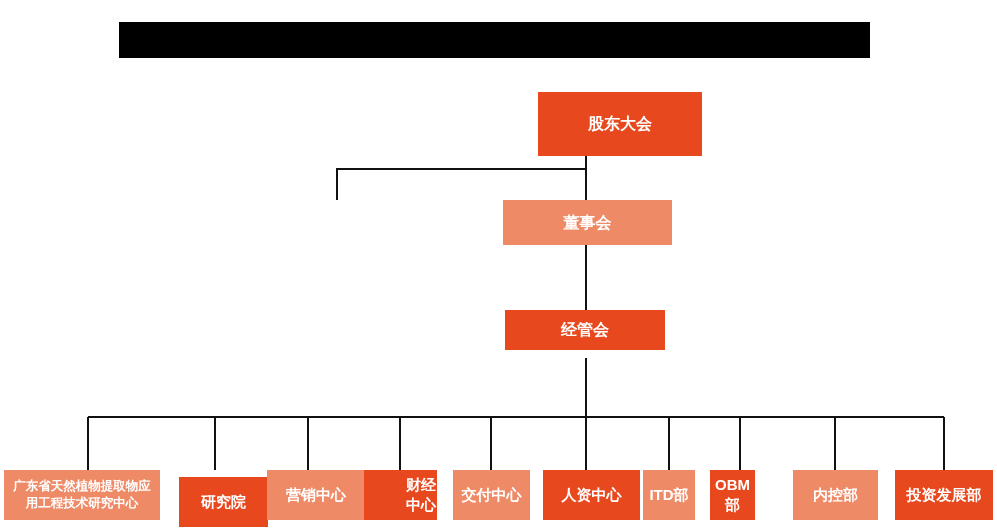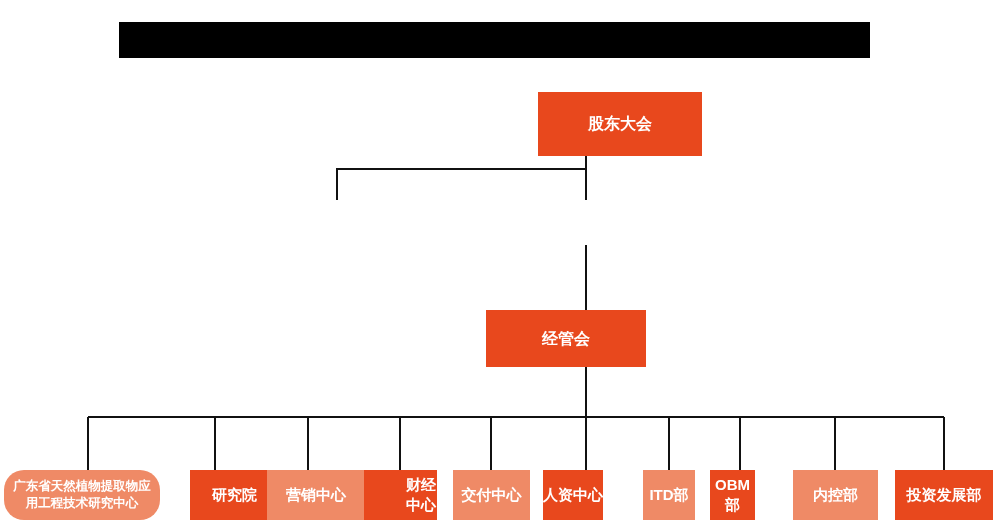--- a/index.html
+++ b/index.html
@@ -43,29 +43,29 @@
     text-align: center;
     box-sizing: border-box;
     line-height: 1.35;
   }
   .node.dark  { background: #E8481D; }
   .node.light { background: #EF8A66; }
 
   .node-root   { left: 505px; top: 92px;  width: 164px; height: 64px; font-size: 16px; margin-left: 33px; }
   .node-superv { left: 255px; top: 200px; width: 165px; height: 45px; font-size: 16px; }
   .node-board  { left: 503px; top: 200px; width: 169px; height: 45px; font-size: 16px; }
-  .node-mgmt   { left: 486px; top: 310px; width: 160px; height: 57px; font-size: 16px; }
+  .node-mgmt   { left: 505px; top: 310px; width: 160px; height: 40px; font-size: 16px; }
 
   .dept { top: 470px; height: 50px; font-size: 15px; }
-  .dept-1  { left: 4px;   width: 156px; font-size: 12.5px; padding: 0 4px; border-radius: 20px; }
-  .dept-2  { left: 190px; width: 89px; }
+  .dept-1  { left: 4px;   width: 156px; font-size: 12.5px; padding: 0 4px; }
+  .dept-2  { left: 179px; width: 89px; margin-top: 7px; }
   .dept-3  { left: 267px; width: 98px; }
   .dept-4  { left: 364px; width: 73px; padding-left: 41px; }
   .dept-5  { left: 453px; width: 77px; }
-  .dept-6  { left: 543px; width: 60px; }
+  .dept-6  { left: 543px; width: 97px; }
   .dept-7  { left: 643px; width: 52px; }
   .dept-8  { left: 710px; width: 45px; }
   .dept-9  { left: 793px; width: 85px; }
   .dept-10 { left: 895px; width: 98px; }
 </style>
 </head>
 <body>
 
 <div class="stage">
 
@@ -86,20 +86,21 @@
       <line x1="586" y1="417" x2="586" y2="470"></line>
       <line x1="669" y1="417" x2="669" y2="470"></line>
       <line x1="740" y1="417" x2="740" y2="470"></line>
       <line x1="835" y1="417" x2="835" y2="470"></line>
       <line x1="944" y1="417" x2="944" y2="470"></line>
     </g>
   </svg>
 
   <div class="node dark node-root">股东大会</div>
 
+  <div class="node light node-board">董事会</div>
 
   <div class="node dark node-mgmt">经管会</div>
 
   <div class="node light dept dept-1">广东省天然植物提取物应用工程技术研究中心</div>
   <div class="node dark dept dept-2">研究院</div>
   <div class="node light dept dept-3">营销中心</div>
   <div class="node dark dept dept-4">财经中心</div>
   <div class="node light dept dept-5">交付中心</div>
   <div class="node dark dept dept-6">人资中心</div>
   <div class="node light dept dept-7">ITD部</div>

